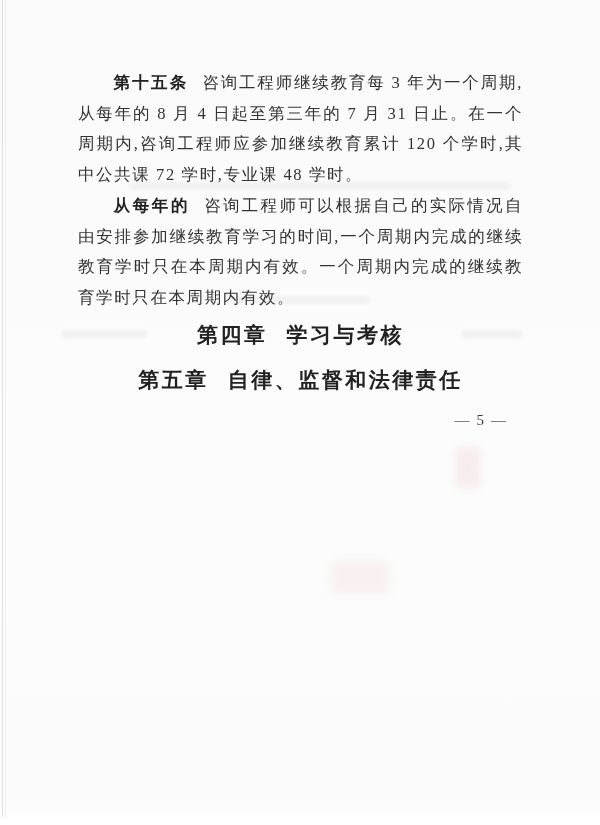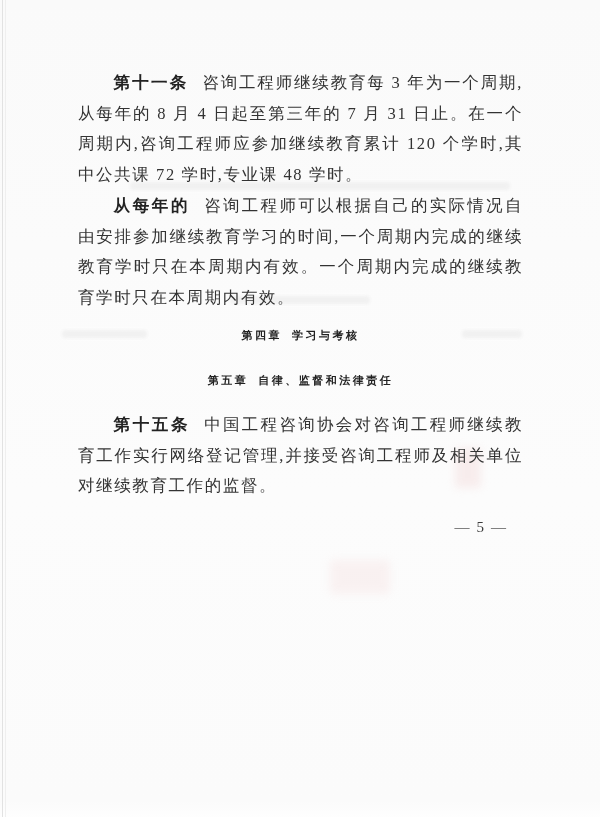--- a/index.html
+++ b/index.html
@@ -68,25 +68,25 @@
     color: #222222;
     letter-spacing: 2px;
     margin-right: 0.85em;
   }
   .chapter {
     margin: 0;
     text-align: center;
     font-family: "Liberation Sans", "DejaVu Sans", sans-serif;
     font-weight: 700;
     color: #222222;
-    font-size: 11px;
+    font-size: 21px;
     letter-spacing: 2.5px;
   }
   .chapter.ch4 { margin-top: 7px;  margin-bottom: 14px; }
-  .chapter.ch5 { margin-top: 11px; margin-bottom: 14px; }
+  .chapter.ch5 { margin-top: 11px; }
   .chapter .chapter-num { margin-right: 0.9em; }
   .footer {
     margin-top: 10px;
     text-align: right;
     padding-right: 10px;
     color: #3c3c3c;
     font-size: 15px;
     letter-spacing: 0;
   }
   .footer .dash { display: inline-block; margin: 0 7px; color: #555; }
@@ -102,39 +102,36 @@
   <div class="smudge s2"></div>
   <div class="smudge s3"></div>
   <div class="smudge s4"></div>
   <div class="smudge pink1"></div>
   <div class="smudge pink2"></div>
   <div class="bottom-strip"></div>
 
   <div class="content">
 
     <p class="article">
-      <b class="lead">第十一条</b><span>咨询工程师继续教育每 3 年为一个周期,从每年的 8 月 4 日起至第三年的 7 月 31 日止。在一个周期内,咨询工程师应参加继续教育累计 120 个学时,其中公共课 72 学时,专业课 48 学时。</span>
+      <b class="lead">第十五条</b><span>咨询工程师继续教育每 3 年为一个周期,从每年的 8 月 4 日起至第三年的 7 月 31 日止。在一个周期内,咨询工程师应参加继续教育累计 120 个学时,其中公共课 72 学时,专业课 48 学时。</span>
     </p>
 
     <p class="article">
       <b class="lead">从每年的</b><span>咨询工程师可以根据自己的实际情况自由安排参加继续教育学习的时间,一个周期内完成的继续教育学时只在本周期内有效。一个周期内完成的继续教育学时只在本周期内有效。</span>
     </p>
 
     <h3 class="chapter ch4">
       <span class="chapter-num">第四章</span><span>学习与考核</span>
     </h3>
 
 
 
     <h3 class="chapter ch5">
       <span class="chapter-num">第五章</span><span>自律、监督和法律责任</span>
     </h3>
 
-    <p class="article">
-      <b class="lead">第十五条</b><span>中国工程咨询协会对咨询工程师继续教育工作实行网络登记管理,并接受咨询工程师及相关单位对继续教育工作的监督。</span>
-    </p>
 
     <div class="footer">
       <span class="dash">—</span><span>5</span><span class="dash">—</span>
     </div>
 
   </div>
 </div>
 
 </body></html>

